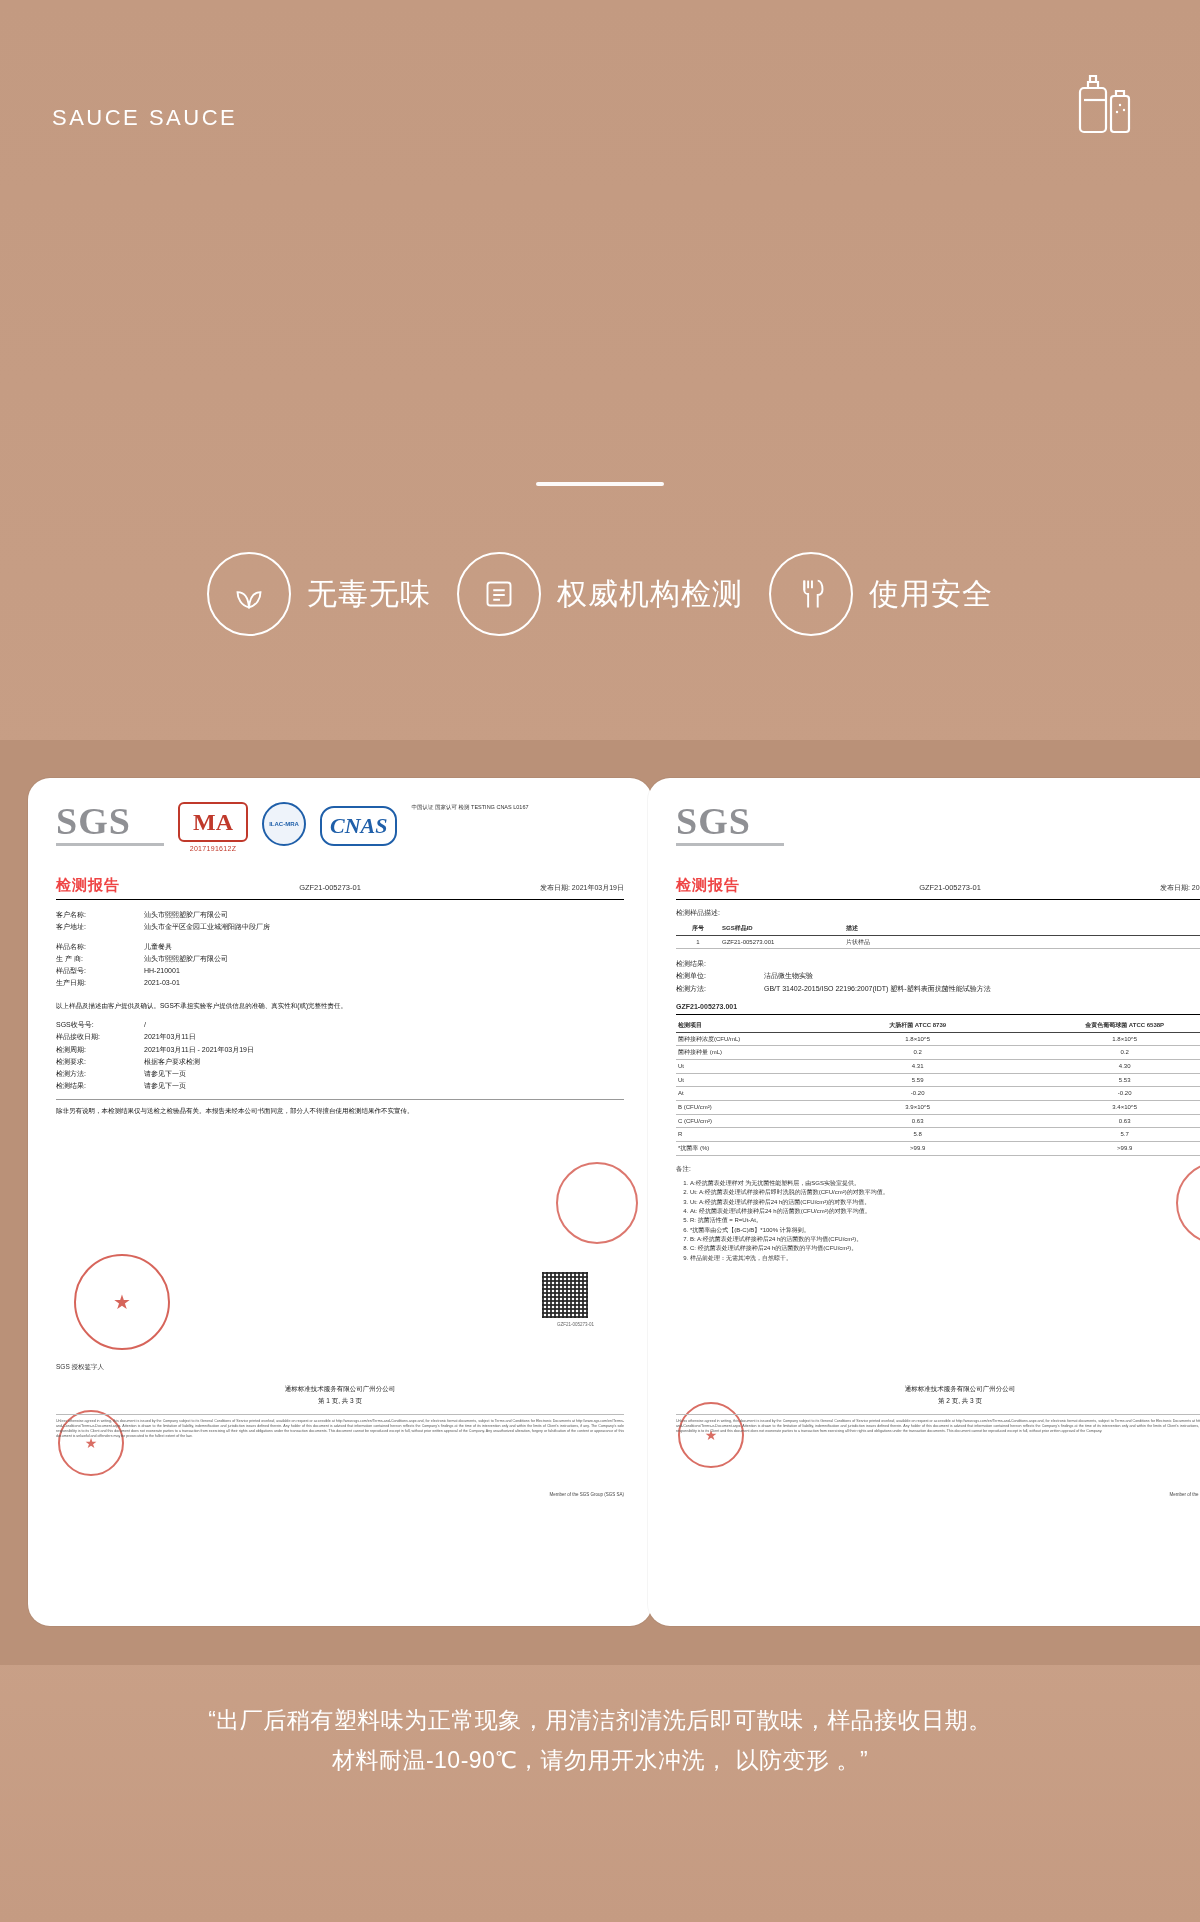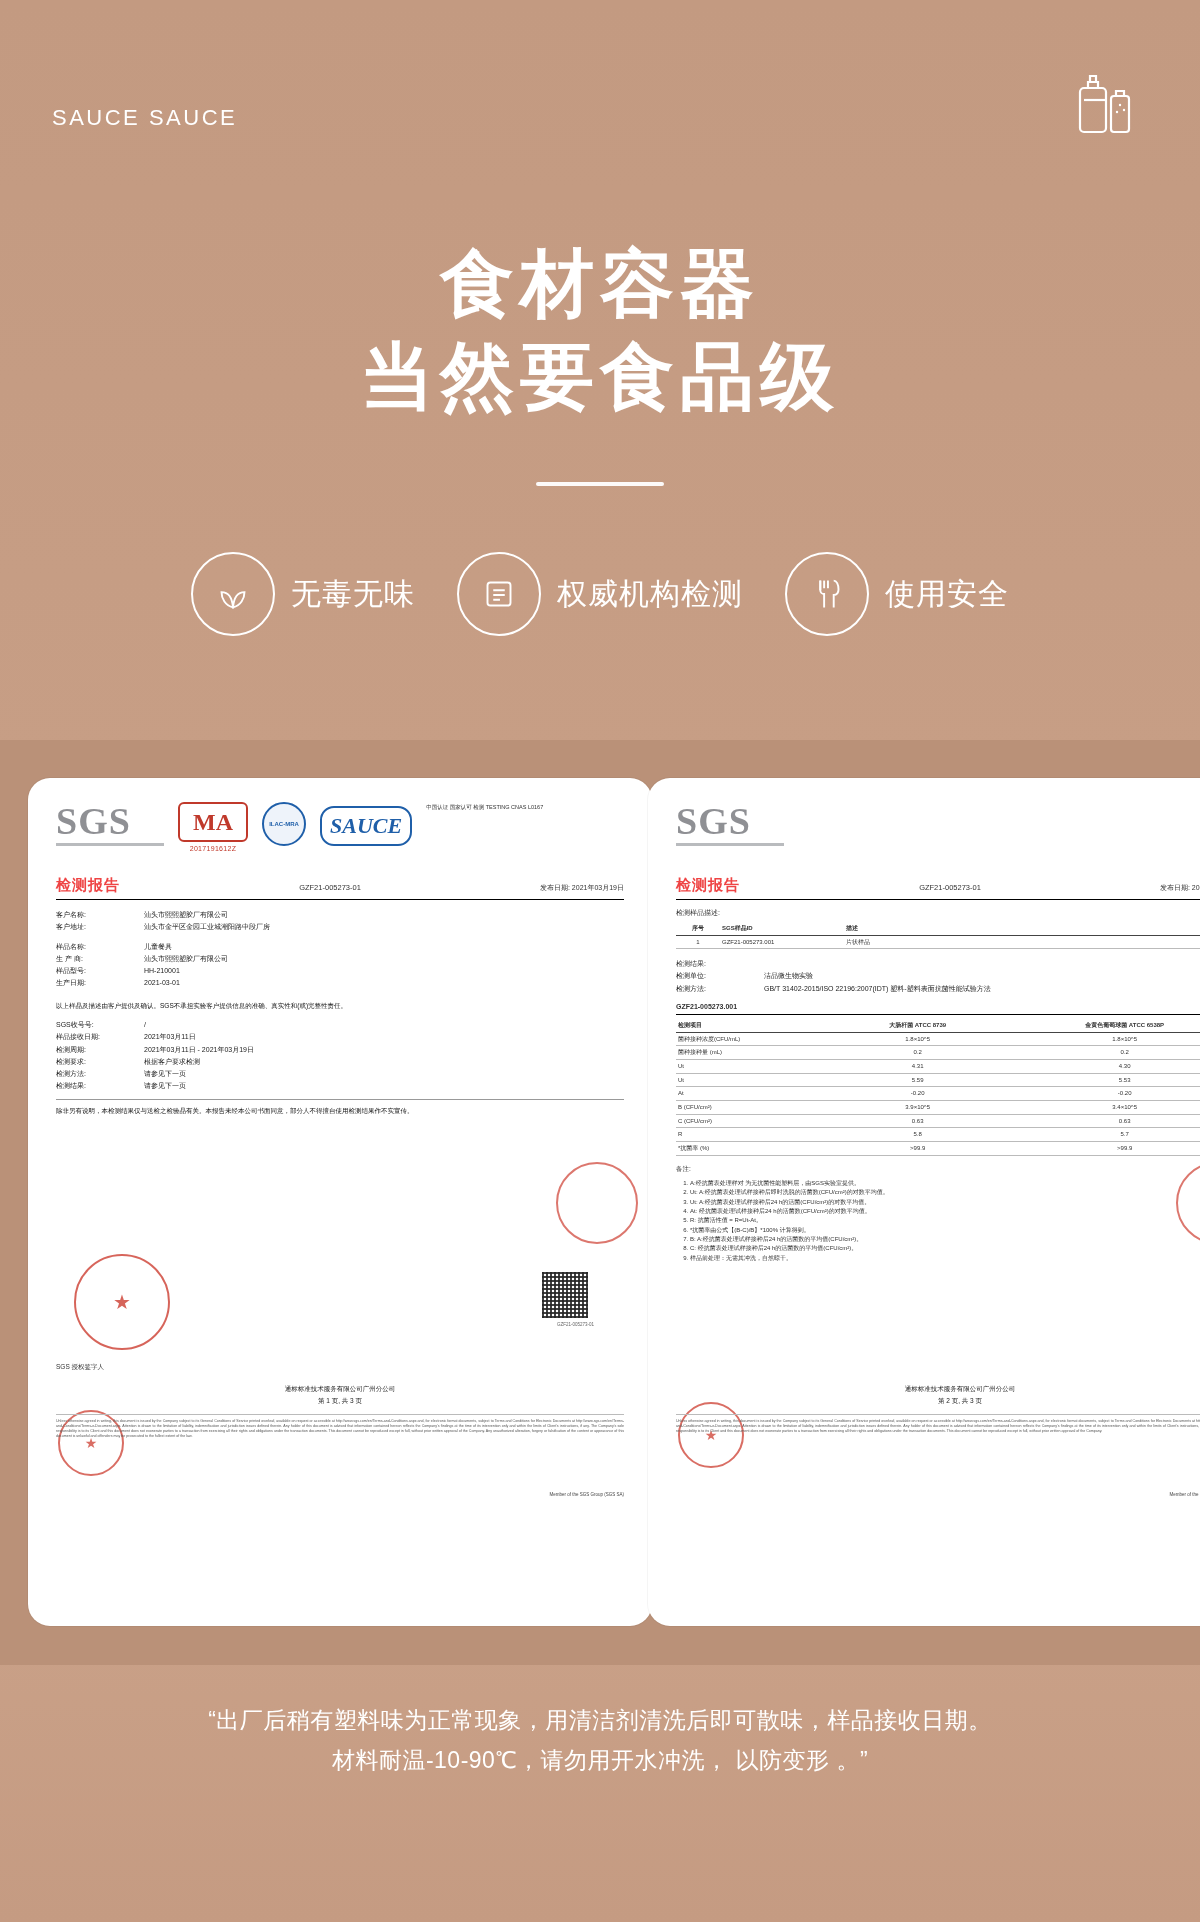--- a/index.html
+++ b/index.html
@@ -75,21 +75,21 @@
 
   
   .features {
     position: absolute;
     top: 552px;
     left: 0;
     right: 0;
     display: flex;
     justify-content: center;
     align-items: center;
-    gap: 42px;
+    gap: 26px;
   }
   .feature {
     display: flex;
     align-items: center;
     gap: 16px;
   }
   .feature .circle {
     width: 80px;
     height: 80px;
     border: 2px solid #ffffff;
@@ -364,24 +364,20 @@
       <path d="M20 8h6v6h-6z"></path>
       <path d="M14 32h22"></path>
       <path d="M44 28h12a3 3 0 0 1 3 3v30a3 3 0 0 1-3 3H44a3 3 0 0 1-3-3V31a3 3 0 0 1 3-3z"></path>
       <path d="M46 28v-5h8v5"></path>
       <circle cx="50" cy="37" r="1.2" fill="#ffffff" stroke="none"></circle>
       <circle cx="54" cy="42" r="1.2" fill="#ffffff" stroke="none"></circle>
       <circle cx="47" cy="44" r="1.2" fill="#ffffff" stroke="none"></circle>
     </svg>
   </div>
 
-  <div class="headline">
-    <div class="l1">食材容器</div>
-    <div class="l2">当然要食品级</div>
-  </div>
   <div class="rule"></div>
 
   <div class="features">
     <div class="feature">
       <span class="circle">
         <svg viewBox="0 0 48 48" width="46" height="46" fill="none" stroke="#ffffff" stroke-width="2">
           <path d="M24 38c-8-2-12-9-12-16 6 0 11 4 12 16z"></path>
           <path d="M24 38c8-2 12-9 12-16-6 0-11 4-12 16z"></path>
         </svg>
       </span>
@@ -420,21 +416,21 @@
           <div style="flex:none">
             <div class="sgs-logo">SGS</div>
             <div class="sgs-underline"></div>
           </div>
           <div style="flex:none">
             <div class="ma-badge">MA</div>
             <div class="ma-num">2017191612Z</div>
           </div>
           <div class="round-badge">ILAC-MRA</div>
           <div style="flex:none;padding-top:4px">
-            <div class="cnas">SAUCE</div>
+            <div class="cnas">CNAS</div>
           </div>
           <div class="tiny-cn">中国认证 国家认可 检测 TESTING CNAS L0167</div>
         </div>
 
         <div class="title-row">
           <span class="doc-title">检测报告</span>
           <span class="mid">GZF21-005273-01</span>
           <span class="right">发布日期: 2021年03月19日</span>
         </div>
 

